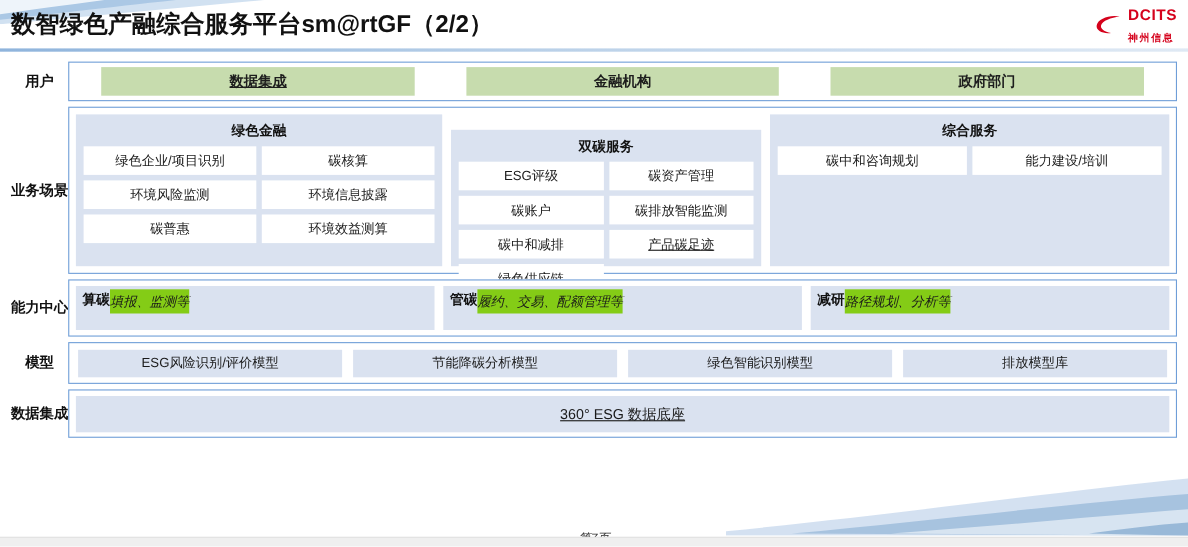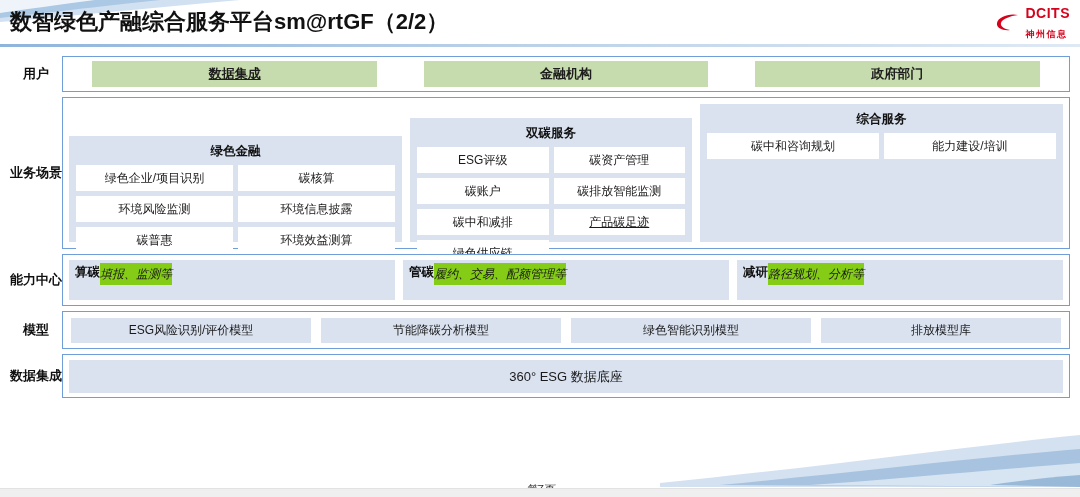--- a/index.html
+++ b/index.html
@@ -96,21 +96,21 @@
   .panel-grid{
     display:flex;flex-wrap:wrap;gap:5px;align-content:flex-start;
   }
   .cell{
     background:#ffffff;
     height:26px;line-height:26px;
     font-size:12px;color:#1a1a1a;text-align:center;
     box-sizing:border-box;
   }
   .cell.c-underline{text-decoration:underline;}
-  .p-green{flex:0 0 333px;margin-top:32px;}
+  .p-green{flex:0 0 333px;}
   .p-green .cell{flex:0 0 calc(50% - 2.5px);}
   .p-dual{flex:0 0 282px;margin-top:14px;}
   .p-dual .cell{flex:0 0 calc(50% - 2.5px);}
   .p-comp{flex:1 1 auto;}
   .p-comp .cell{flex:0 0 calc(50% - 2.5px);}
 
   
   .row-cap .row-body{height:52px;gap:8px;padding:5px 6px;}
   .cap-panel{
     flex:1 1 0;background:#dae2f0;padding:3px 6px 5px 6px;
@@ -124,21 +124,21 @@
 
   
   .row-model .row-body{height:38px;align-items:center;gap:10px;padding:4px 8px;}
   .model-box{
     flex:1 1 0;background:#dae2f0;
     height:25px;line-height:25px;
     text-align:center;font-size:12px;color:#1a1a1a;
   }
 
   
-  .row-data .row-body{height:44px;align-items:center;padding:5px 6px;}
+  .row-data .row-body{height:44px;align-items:center;padding:5px 6px;text-decoration:underline;}
   .data-box{
     flex:1 1 auto;background:#dae2f0;
     height:33px;line-height:33px;
     text-align:center;font-size:13px;color:#1a1a1a;
   }
 
   
   .footer-page{
     position:absolute;left:0;bottom:0;width:1080px;
     text-align:center;font-size:11px;font-style:italic;color:#2a2a2a;

